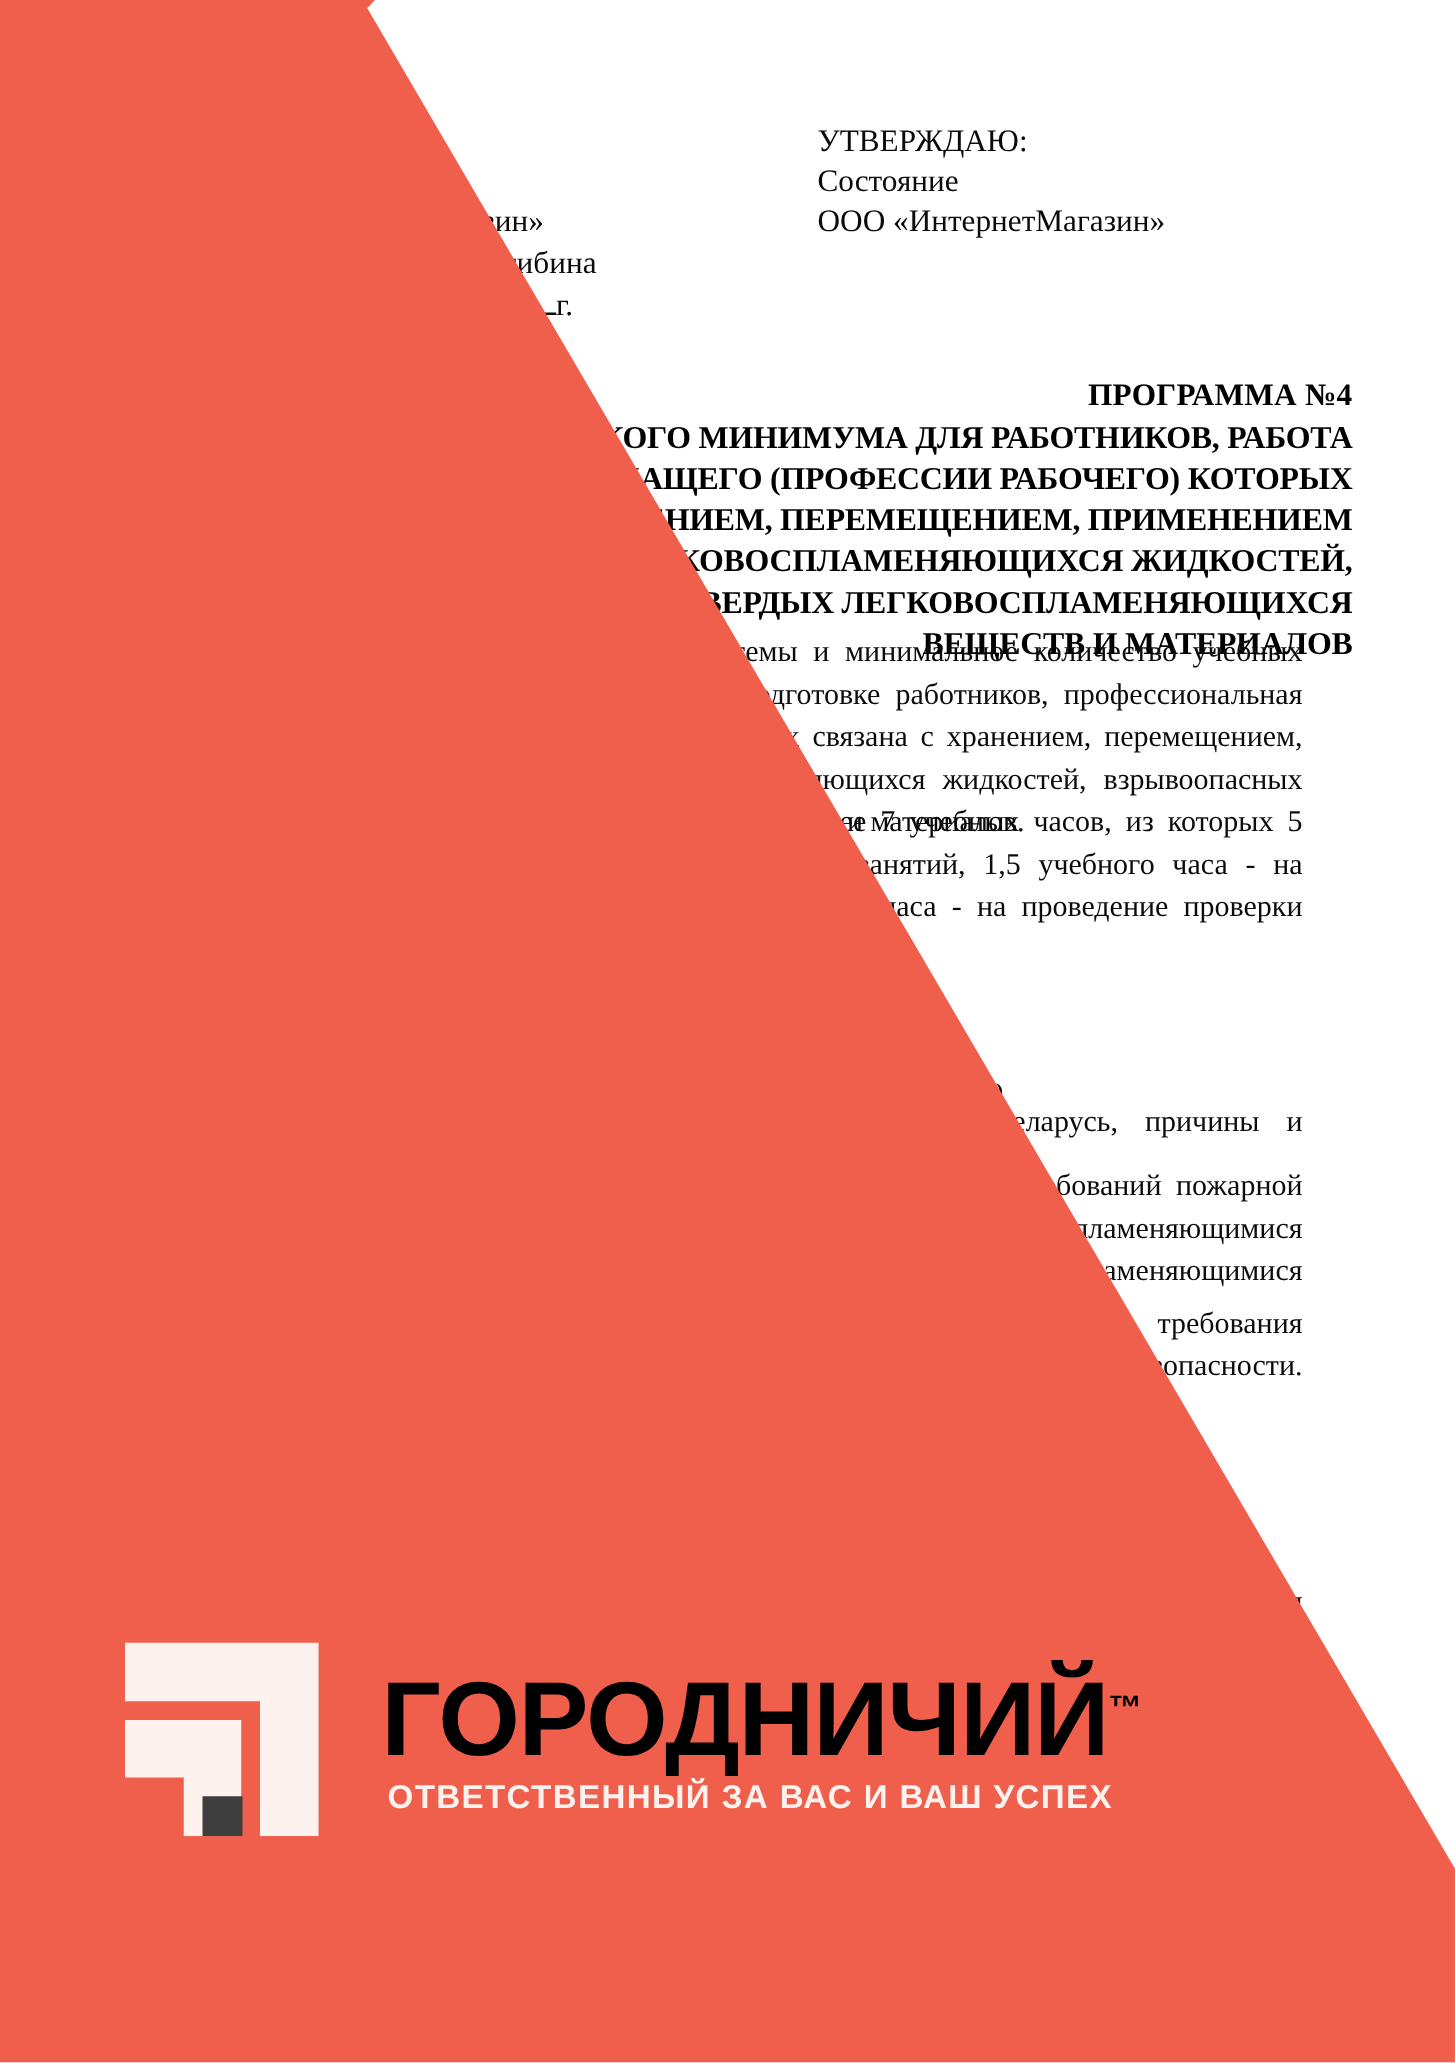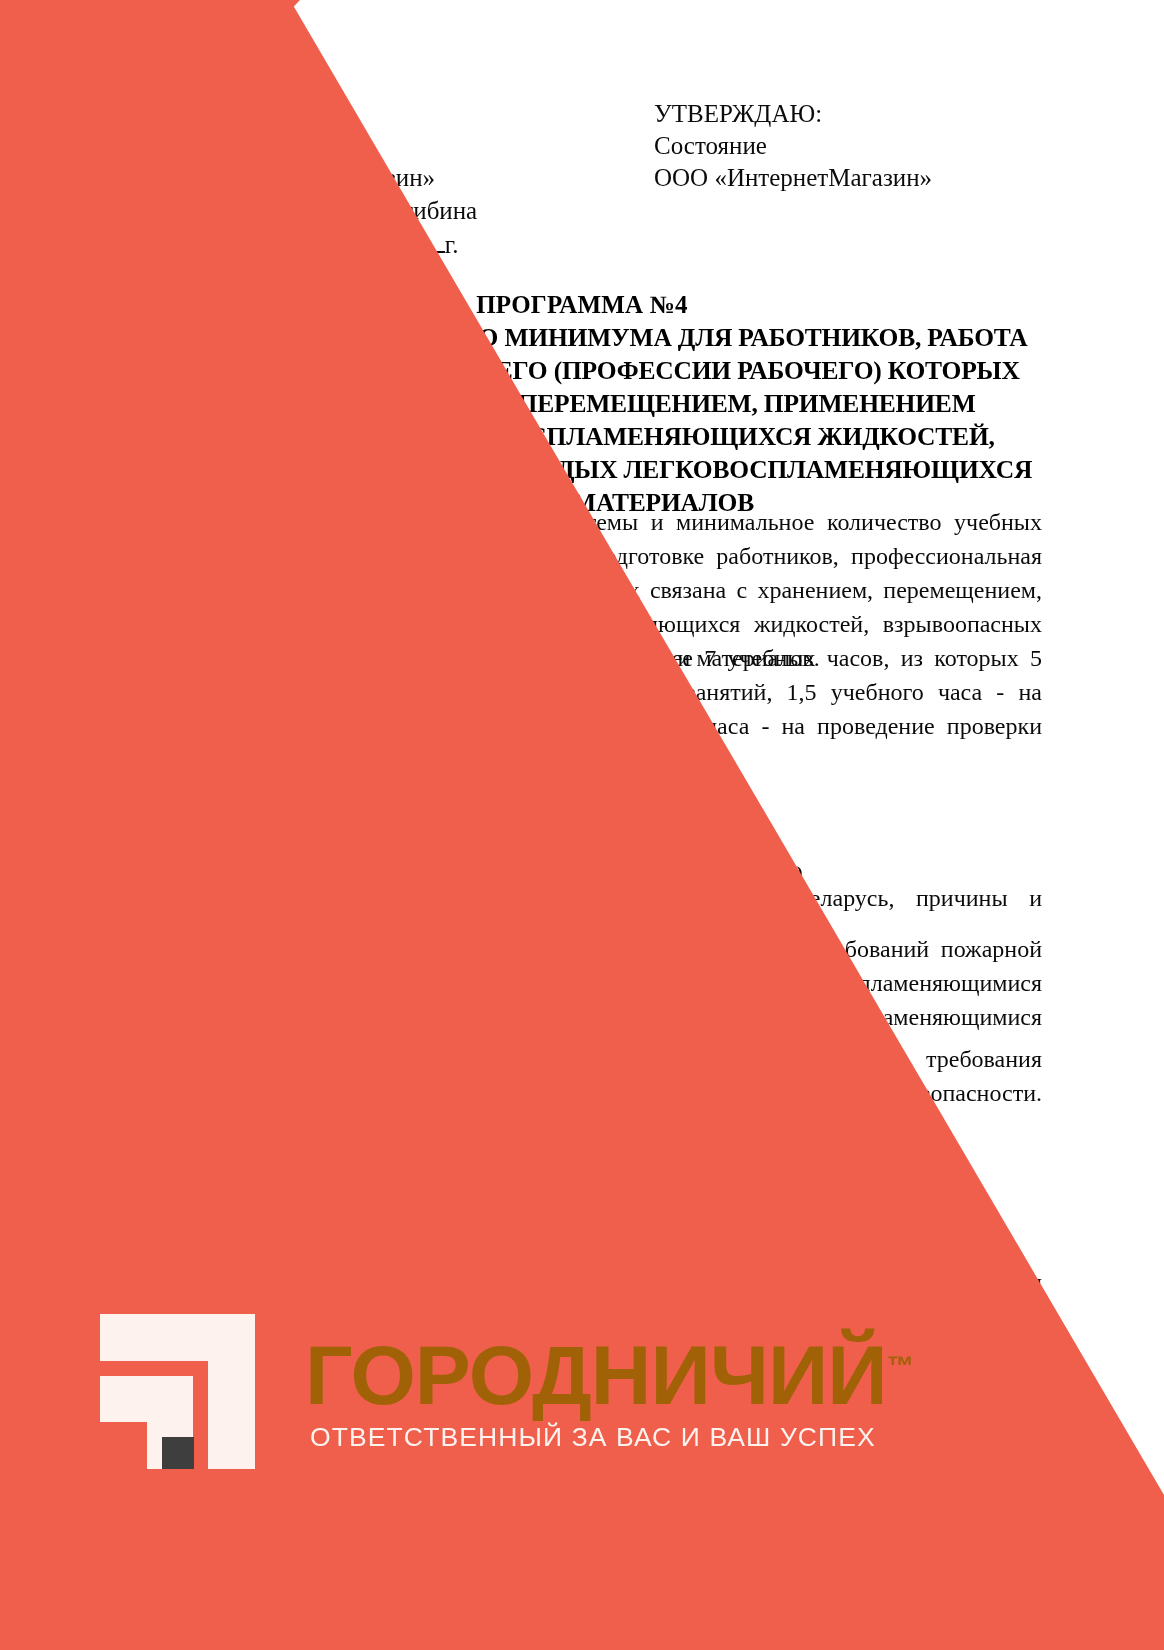--- a/index.html
+++ b/index.html
@@ -42,21 +42,21 @@
   }
   .date-line{
     font-size:25px;line-height:34px;color:#0b0b0b;white-space:nowrap;letter-spacing:0px;
   }
   .ul-s{display:inline-block;width:46px;border-bottom:2px solid #0b0b0b;height:16px;}
   .ul-m{display:inline-block;width:140px;border-bottom:2px solid #0b0b0b;height:16px;}
   .ul-xs{display:inline-block;width:33px;border-bottom:2px solid #0b0b0b;height:16px;}
 
   
   .title-block{
-    position:absolute;left:82px;top:288px;width:1000px;text-align:center;
+    position:absolute;left:82px;top:300px;width:1000px;text-align:right;
   }
   .title-no{
     font-weight:bold;font-size:25px;line-height:33px;color:#000;
     letter-spacing:.2px;
   }
   .title-main{
     font-weight:bold;font-size:25.5px;line-height:33px;color:#000;
     letter-spacing:-0.2px;
   }
 
@@ -92,31 +92,31 @@
   
   .logo{
     position:absolute;left:100px;top:1310px;width:790px;height:180px;
   }
   .logo-mark{
     position:absolute;left:0px;top:4px;width:155px;height:155px;
   }
   .logo-word{
     position:absolute;left:205px;top:12px;
     font-family:"Liberation Sans", sans-serif;
-    font-weight:bold;font-size:84px;line-height:88px;color:#a16207;
+    font-weight:bold;font-size:84px;line-height:88px;color:#000000;
     letter-spacing:-1px;
   }
   .logo-tm{
     font-family:"Liberation Sans", sans-serif;
     font-size:27px;vertical-align:super;font-weight:bold;letter-spacing:0;
   }
   .logo-tag{
     position:absolute;left:210px;top:112px;
     font-family:"Liberation Sans", sans-serif;
-    font-weight:normal;font-size:26.5px;letter-spacing:1.1px;color:#fdf2ee;
+    font-weight:bold;font-size:26.5px;letter-spacing:1.1px;color:#fdf2ee;
     white-space:nowrap;
     text-align:center;
   }
 </style>
 </head>
 <body>
 
 <div class="page">
 
   <div class="doc">

